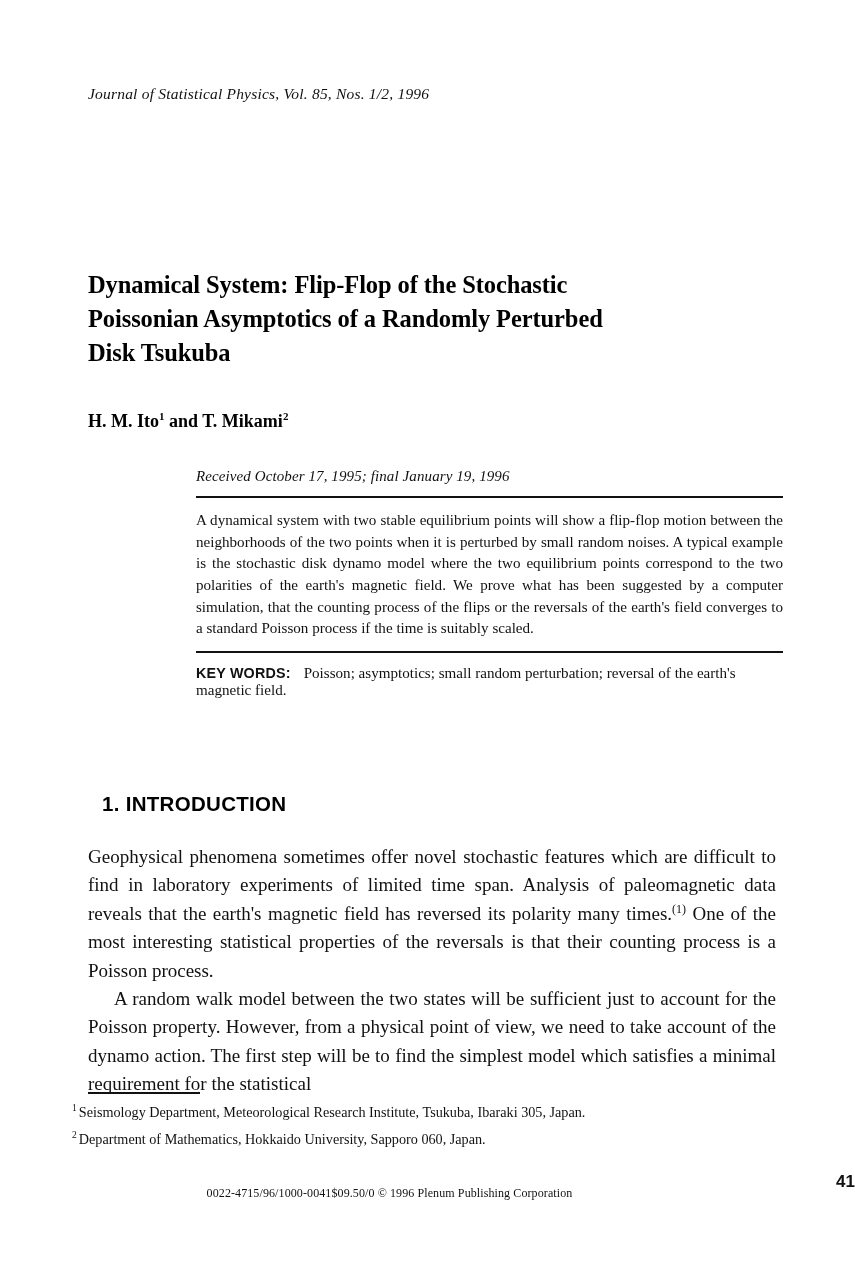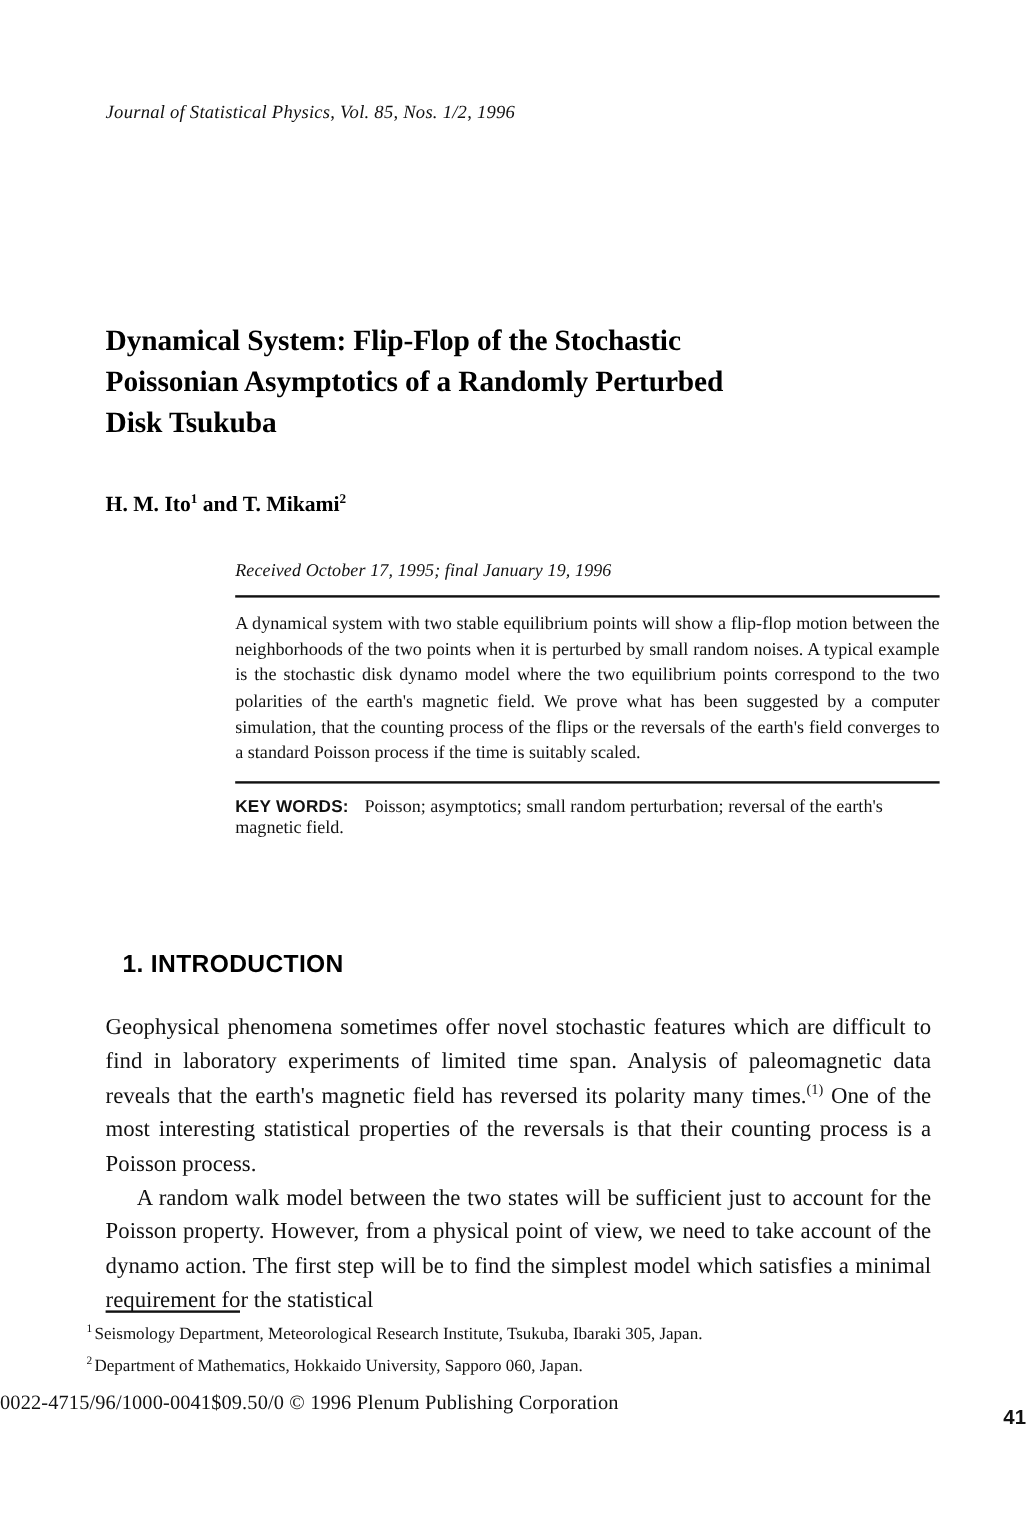--- a/index.html
+++ b/index.html
@@ -177,24 +177,24 @@
     text-align: right;
     font-family: "Liberation Sans", sans-serif;
     font-weight: bold;
     font-size: 17px;
   }
 
   
   .copyright {
     position: absolute;
     left: 0;
-    top: 1159px;
+    top: 1186px;
     width: 779px;
-    text-align: left;
-    font-size: 17px;
+    text-align: center;
+    font-size: 12px;
     letter-spacing: 0.1px;
   }
 </style>
 </head>
 <body>
 
 <div class="page">
 
   <div class="journal-header">Journal of Statistical Physics, Vol. 85, Nos. 1/2, 1996</div>
 

